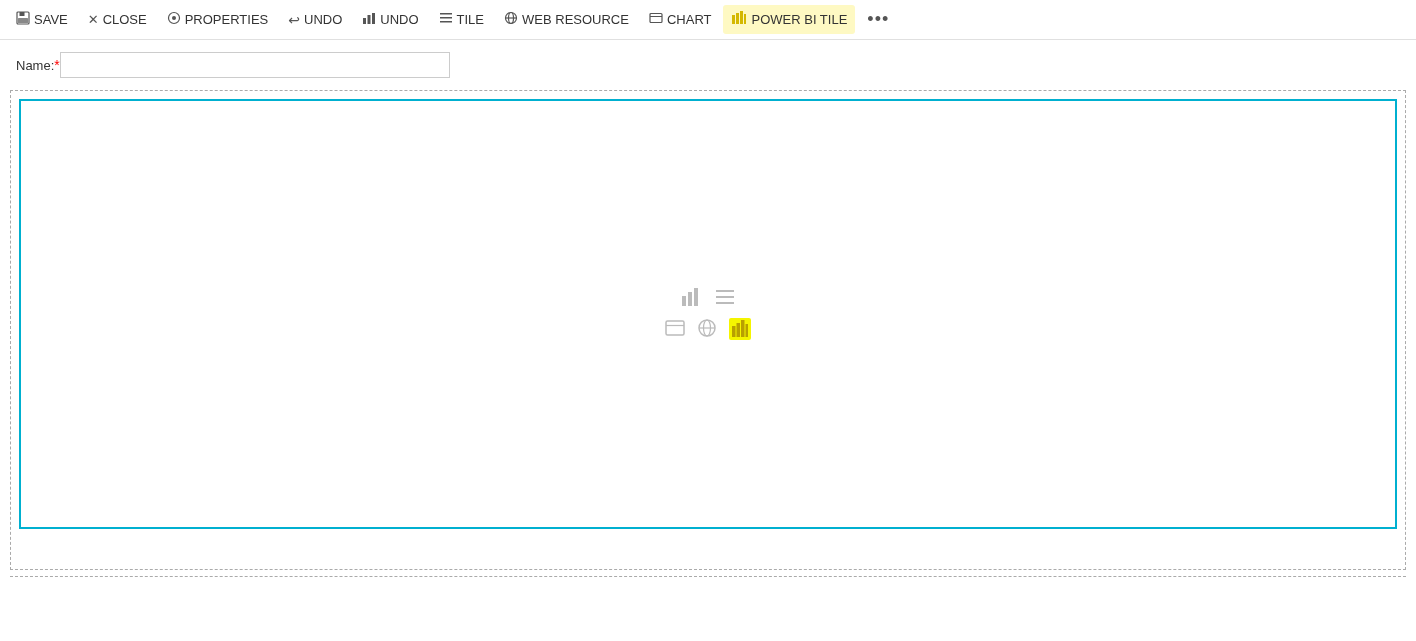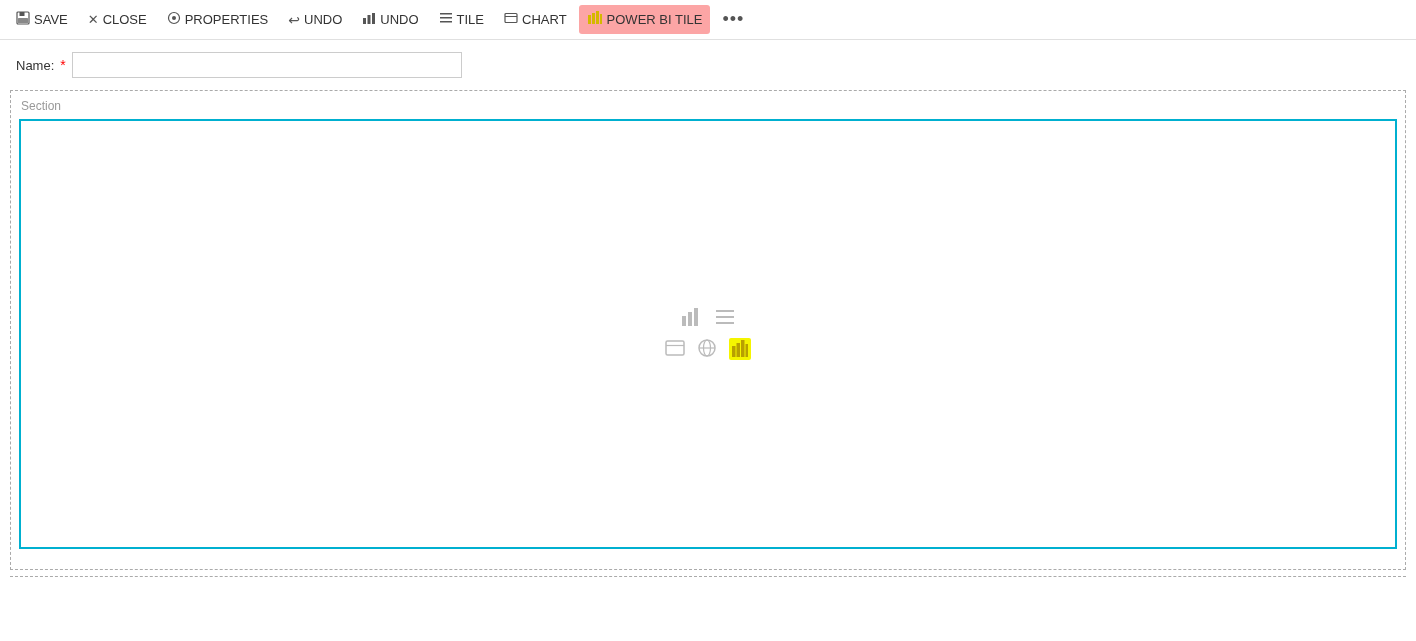--- a/index.html
+++ b/index.html
@@ -29,37 +29,36 @@
       padding: 5px 8px;
       cursor: pointer;
       border-radius: 2px;
       font-size: 13px;
       color: #333;
       background: transparent;
       border: none;
       white-space: nowrap;
     }
     .toolbar-btn.active-highlight {
-      background: #fca5a5;
+      background: #fef9c3;
       border-radius: 3px;
     }
     .toolbar-btn .btn-icon {
       font-size: 14px;
       color: #555;
     }
     .toolbar-btn.active-highlight .btn-icon {
       color: #333;
     }
 
     
     .name-row {
       display: flex;
       align-items: center;
       padding: 12px 16px;
-      gap: 6px;
     }
     .name-label {
       font-size: 13px;
       color: #333;
     }
     .name-required {
       color: red;
       font-size: 14px;
     }
     .name-input {
@@ -174,20 +173,30 @@
     <span class="btn-icon">
       <svg width="14" height="14" viewBox="0 0 14 14" fill="#555">
         <rect x="1" y="2" width="12" height="1.5"></rect>
         <rect x="1" y="6" width="12" height="1.5"></rect>
         <rect x="1" y="10" width="12" height="1.5"></rect>
       </svg>
     </span>
     <span>TILE</span>
   </button>
 
+  <button class="toolbar-btn">
+    <span class="btn-icon">
+      <svg width="14" height="14" viewBox="0 0 14 14" fill="none">
+        <circle cx="7" cy="7" r="5.5" stroke="#555" stroke-width="1.2"></circle>
+        <ellipse cx="7" cy="7" rx="2.5" ry="5.5" stroke="#555" stroke-width="1.2"></ellipse>
+        <line x1="1.5" y1="7" x2="12.5" y2="7" stroke="#555" stroke-width="1.2"></line>
+      </svg>
+    </span>
+    <span>WEB RESOURCE</span>
+  </button>
 
   <button class="toolbar-btn">
     <span class="btn-icon">
       <svg width="14" height="14" viewBox="0 0 14 14" fill="none">
         <rect x="1" y="2.5" width="12" height="9" rx="1" stroke="#555" stroke-width="1.2"></rect>
         <line x1="1" y1="5.5" x2="13" y2="5.5" stroke="#555" stroke-width="1"></line>
       </svg>
     </span>
     <span>CHART</span>
   </button>
@@ -209,21 +218,20 @@
   </button>
 </div>
 
 <div class="name-row">
   <span class="name-label">Name:</span>
   <span class="name-required">*</span>
   <input class="name-input" type="text" value="" style="">
 </div>
 
 <div class="section-outer">
-  <div class="section-label">Section</div>
 
   <div class="canvas-area">
 
     <div class="center-icons">
 
       <div class="icon-row">
         <span class="center-icon">
           <svg width="22" height="22" viewBox="0 0 22 22" fill="none">
             <rect x="2" y="10" width="4" height="10" fill="#bbb"></rect>
             <rect x="8" y="6" width="4" height="14" fill="#bbb"></rect>

